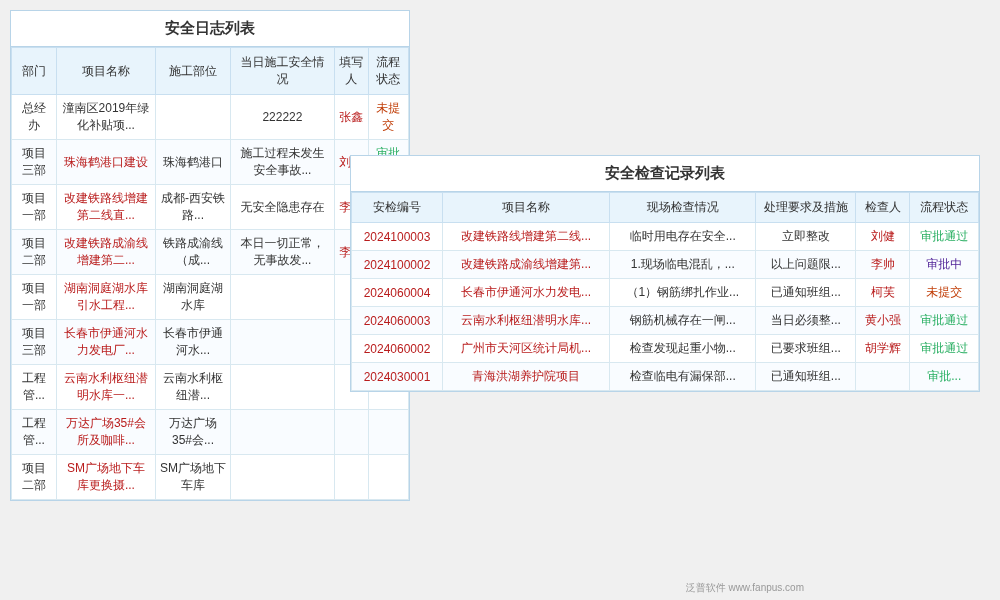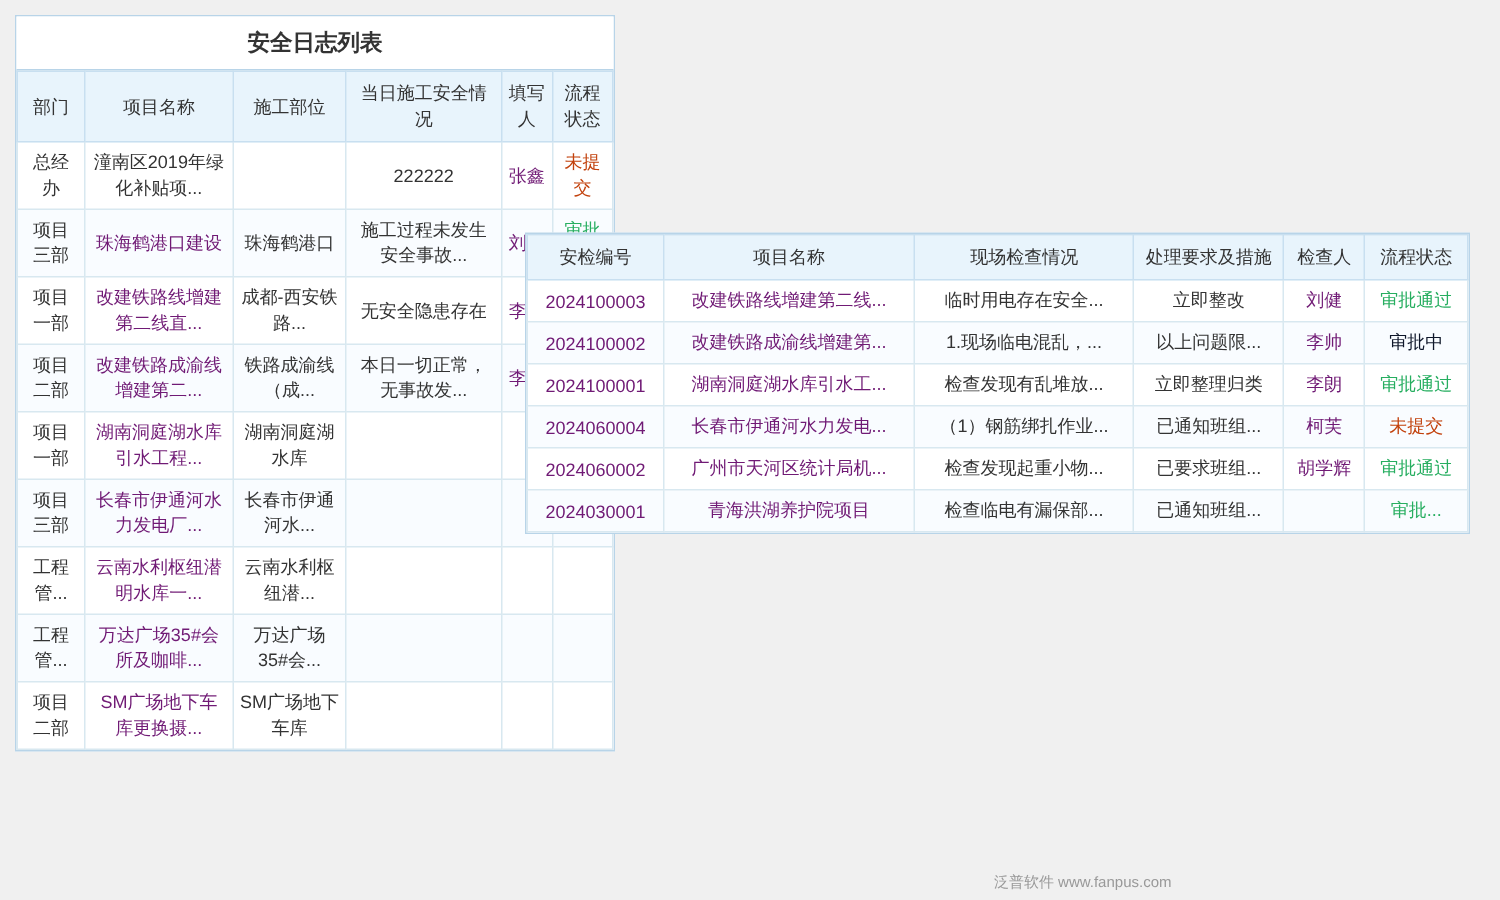--- a/index.html
+++ b/index.html
@@ -80,42 +80,42 @@
     }
 
     tr:nth-child(even) td {
       background: #f9fcff;
     }
     tr:nth-child(odd) td {
       background: #ffffff;
     }
 
     .td-link {
-      color: #701a75;
+      color: #b91c1c;
       cursor: pointer;
     }
 
     .status-unsubmit {
       color: #c2410c;
     }
     .status-approved {
       color: #27ae60;
     }
     .status-discarded {
       color: #e74c3c;
     }
     .status-reviewing {
-      color: #0f172a;
+      color: #4c1d95;
       font-family: Liberation Serif, serif;
     }
 
     .watermark {
       position: absolute;
       bottom: 5px;
-      right: 25px;
+      right: 2px;
       color: #999;
       font-size: 10px;
     }
   </style>
 </head>
 <body>
 
 <div class="container">
 
   <div class="left-panel">
@@ -202,20 +202,21 @@
             <td>SM广场地下车库</td>
             <td></td>
             <td></td>
             <td></td>
           </tr>
         </tbody>
     </table>
   </div>
 
   <div class="right-panel">
+    <div class="panel-title">安全检查记录列表</div>
     <table>
       <thead>
         <tr id="right-header-row">
             <th>安检编号</th>
             <th>项目名称</th>
             <th>现场检查情况</th>
             <th style="width: 100px; margin-top: 29px;">处理要求及措施</th>
             <th>检查人</th>
             <th>流程状态</th>
           </tr>
@@ -231,36 +232,36 @@
           </tr>
           <tr>
             <td class="td-link">2024100002</td>
             <td class="td-link">改建铁路成渝线增建第...</td>
             <td>1.现场临电混乱，...</td>
             <td>以上问题限...</td>
             <td class="td-link">李帅</td>
             <td class="status-reviewing">审批中</td>
           </tr>
           <tr>
-            <td class="td-link">2024100001</td>
-            <td class="td-link">湖南洞庭湖水库引水工...</td>
-            <td>检查发现有乱堆放...</td>
-            <td>立即整理归类</td>
-            <td class="td-link">李朗</td>
-            <td class="status-approved">审批通过</td>
-          </tr>
-          <tr>
             <td class="td-link">2024060004</td>
             <td class="td-link">长春市伊通河水力发电...</td>
             <td>（1）钢筋绑扎作业...</td>
             <td>已通知班组...</td>
             <td class="td-link">柯芙</td>
             <td class="status-unsubmit">未提交</td>
           </tr>
           <tr>
+            <td class="td-link">2024060003</td>
+            <td class="td-link">云南水利枢纽潜明水库...</td>
+            <td>钢筋机械存在一闸...</td>
+            <td>当日必须整...</td>
+            <td class="td-link">黄小强</td>
+            <td class="status-approved">审批通过</td>
+          </tr>
+          <tr>
             <td class="td-link">2024060002</td>
             <td class="td-link">广州市天河区统计局机...</td>
             <td>检查发现起重小物...</td>
             <td>已要求班组...</td>
             <td class="td-link">胡学辉</td>
             <td class="status-approved">审批通过</td>
           </tr>
           <tr>
             <td class="td-link">2024030001</td>
             <td class="td-link">青海洪湖养护院项目</td>

